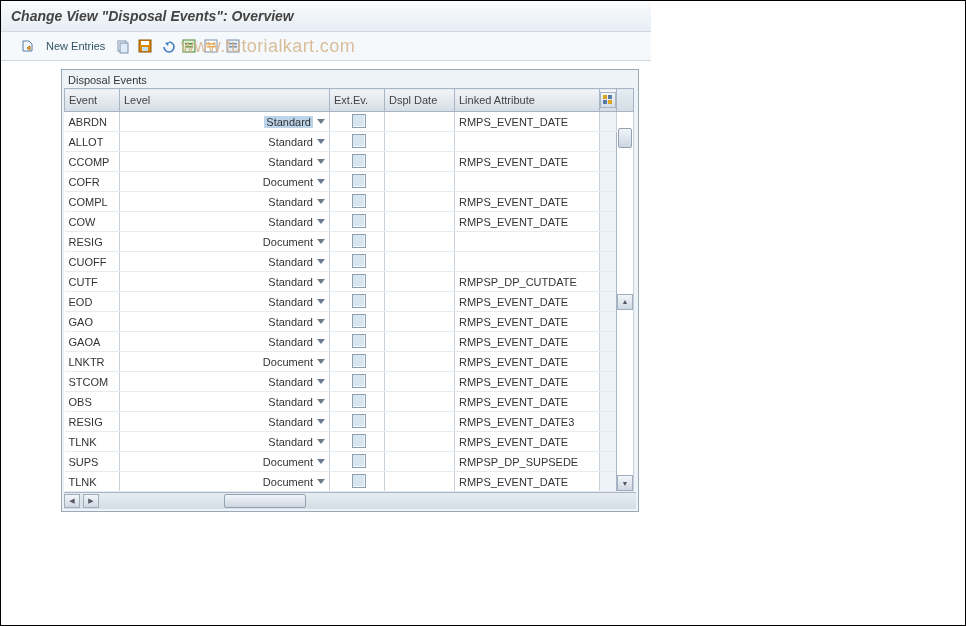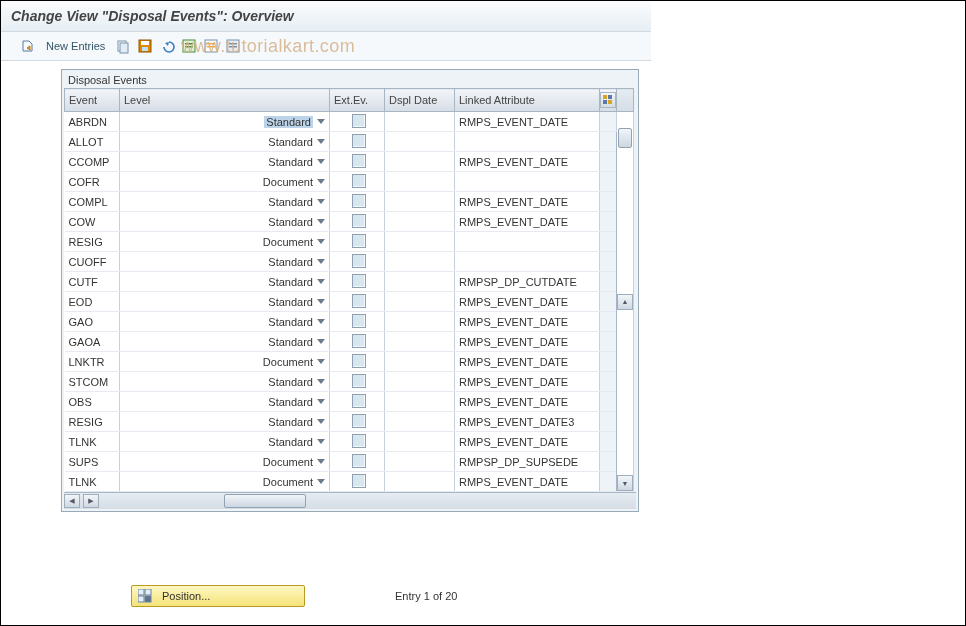--- a/index.html
+++ b/index.html
@@ -532,28 +532,14 @@
             </tbody>
         </table>
         <div class="hscroll">
           <span class="hs-btn">◀</span>
           <span class="hs-btn">▶</span>
           <div class="hs-thumb"></div>
         </div>
       </div>
     </div>
 
-    <div class="footer">
-      <div class="pos-btn">
-        <span class="pos-icons">
-          <svg width="14" height="14" viewBox="0 0 14 14">
-              <rect x="0" y="0" width="6" height="6" fill="#e6eef7" stroke="#6b83a5"></rect>
-              <rect x="7" y="0" width="6" height="6" fill="#e6eef7" stroke="#6b83a5"></rect>
-              <rect x="0" y="7" width="6" height="6" fill="#e6eef7" stroke="#6b83a5"></rect>
-              <rect x="7" y="7" width="6" height="6" fill="#5c7290" stroke="#6b83a5"></rect>
-            </svg>
-        </span>
-        <span>Position...</span>
-      </div>
-      <span class="entry-text">Entry 1 of 20</span>
-    </div>
   </div>
 </div>
 
 </body></html>

